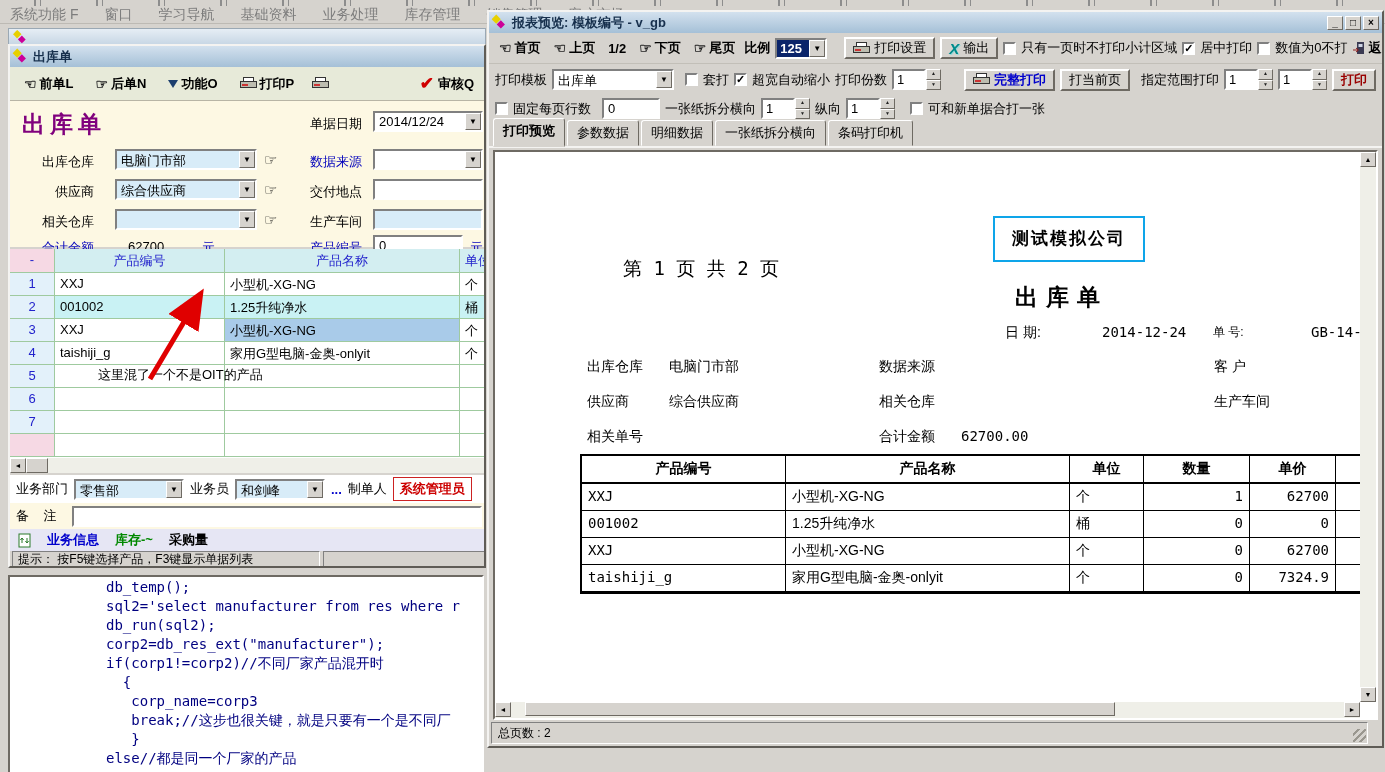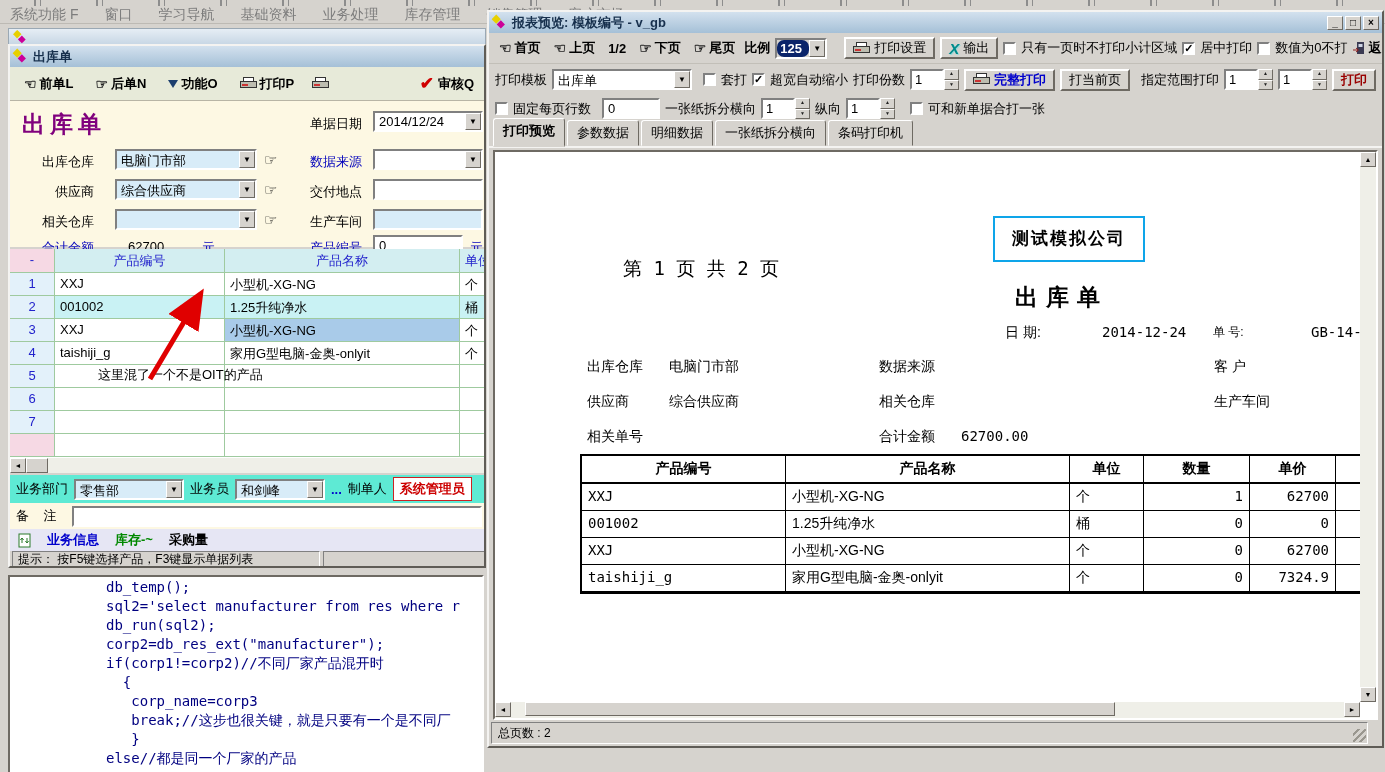--- a/index.html
+++ b/index.html
@@ -67,21 +67,21 @@
   .cyan { background:#c9f2f4; }
   .selcell { background:#a9cbe9; }
   .pinknum { background:#f6d9e4 !important; }
   .gridnote { position:absolute; left:88px; top:320px; font-size:13px; color:#000; }
   #redarrow { position:absolute; left:118px; top:233px; width:95px; height:112px; pointer-events:none; }
   
   .hscroll { position:absolute; left:0; top:412px; width:478px; height:15px; background:#efefe8; display:flex; }
   .sbtn { width:16px; height:15px; background:#d6d3ce; border:1px solid; border-color:#fff #6e6a63 #6e6a63 #fff; font-size:7px; text-align:center; line-height:13px; color:#000; }
   .hthumb { width:22px; height:15px; background:#d6d3ce; border:1px solid; border-color:#fff #6e6a63 #6e6a63 #fff; }
   
-  .lfoot1 { position:absolute; left:0; top:429px; width:478px; height:28px; background:#5eead4; display:flex; align-items:center; padding:0 6px; gap:6px; }
+  .lfoot1 { position:absolute; left:0; top:429px; width:478px; height:28px; background:#ffffff; display:flex; align-items:center; padding:0 6px; gap:6px; }
   .redbox { border:1px solid #cc2222; color:#cc0000; font-weight:bold; padding:2px 6px; background:#fff; white-space:nowrap; }
   .lfoot2 { position:absolute; left:0; top:457px; width:478px; height:26px; background:#fdf8e3; display:flex; align-items:center; padding:0 6px; gap:16px; }
   .lfoot2 .field { flex:1; }
   .llinks { position:absolute; left:0; top:483px; width:478px; height:22px; background:#e6e6f4; display:flex; align-items:center; gap:16px; padding:0 8px; font-weight:bold; }
   .link-blue { color:#0000cc; }
   .link-green { color:#008800; }
   .lstatus { position:absolute; left:0; top:505px; width:478px; height:17px; display:flex; gap:3px; padding:0 2px; background:#d6d3ce; }
   .lstatus .pane { border:1px solid; border-color:#808080 #fff #fff #808080; padding:0 5px; font-size:12px; line-height:15px; background:#d6d3ce; white-space:nowrap; overflow:hidden; }
   .lstatus .p1 { width:308px; }
   .lstatus .p2 { flex:1; }
@@ -90,21 +90,21 @@
   #codewin { position:absolute; left:8px; top:575px; width:476px; height:200px; background:#fff; border:2px solid; border-color:#6e6a63 #fff #fff #6e6a63; overflow:hidden; }
   #codewin .lines { padding:1px 0 0 96px; font-family:"DejaVu Sans Mono", monospace; font-size:14px; line-height:19px; color:#000080; }
 
   
   #rightwin { left:487px; top:10px; width:897px; height:738px; display:flex; flex-direction:column; }
   .rrow { display:flex; align-items:center; gap:5px; padding:0 6px; background:#d6d3ce; white-space:nowrap; }
   .r1 { height:31px; border-bottom:1px solid #c2bfb8; }
   .r2 { height:31px; }
   .r3 { height:27px; }
   .zoombox { display:inline-flex; border:2px solid; border-color:#808080 #fff #fff #808080; height:21px; }
-  .zoombox .zv { width:32px; background:#0a246a; color:#fff; font-weight:bold; padding:1px 3px;border-radius:7px; }
+  .zoombox .zv { width:32px; background:#0a246a; color:#fff; font-weight:bold; padding:1px 3px; }
   .zoombox .dd { width:16px; background:#d6d3ce; border:1px solid; border-color:#fff #6e6a63 #6e6a63 #fff; font-size:8px; display:flex; align-items:center; justify-content:center; }
   .xlicon { color:#008b8b; font-weight:bold; font-style:italic; font-size:15px; text-shadow:1px 1px 0 #9adada; }
   .bluelbl { color:#0000cc; font-weight:bold; }
   .redlbl { color:#990000; font-weight:bold; }
   .backgrp { margin-left:auto; display:flex; align-items:center; gap:4px; font-weight:bold; }
   
   .tabs { display:flex; align-items:flex-end; height:26px; padding:2px 4px 0 4px; background:#d6d3ce; border-bottom:2px solid #f4f3f1; }
   .tab { padding:3px 9px; border:1px solid; border-color:#fff #6e6a63 transparent #fff; background:#d6d3ce; margin-right:2px; border-radius:3px 3px 0 0; font-size:13px; }
   .tab.active { background:#d6d3ce; font-weight:bold; position:relative; top:1px; padding-bottom:5px; border-bottom:2px solid #d6d3ce; }
   
@@ -440,21 +440,21 @@
     <span class="cb">✓</span>
       <span class="cblbl">超宽自动缩小</span>
     <span>打印份数</span>
     <span class="spin">
         <span class="sval">1</span>
         <span class="sbtns">
           <div>▲</div>
           <div>▼</div>
         </span>
       </span>
-    <span class="btn" style="margin-left:0;">
+    <span class="btn" style="margin-left:18px;">
         <span class="prn">
           <span class="pp"></span>
           <span class="pb"></span>
           <span class="pl"></span>
         </span>
         <span class="bluelbl">完整打印</span>
       </span>
     <span class="btn">
         <span>打当前页</span>
       </span>

